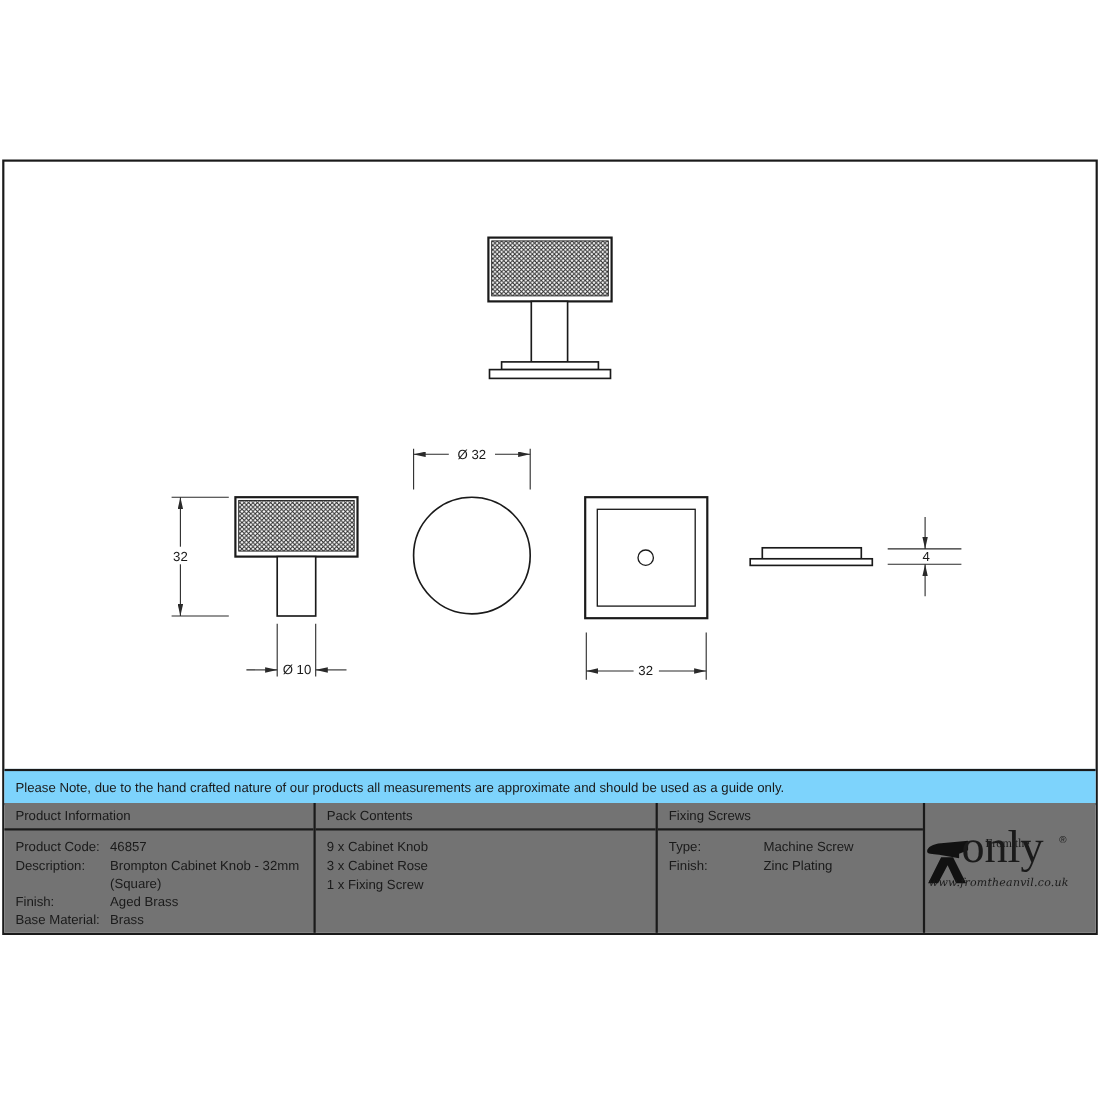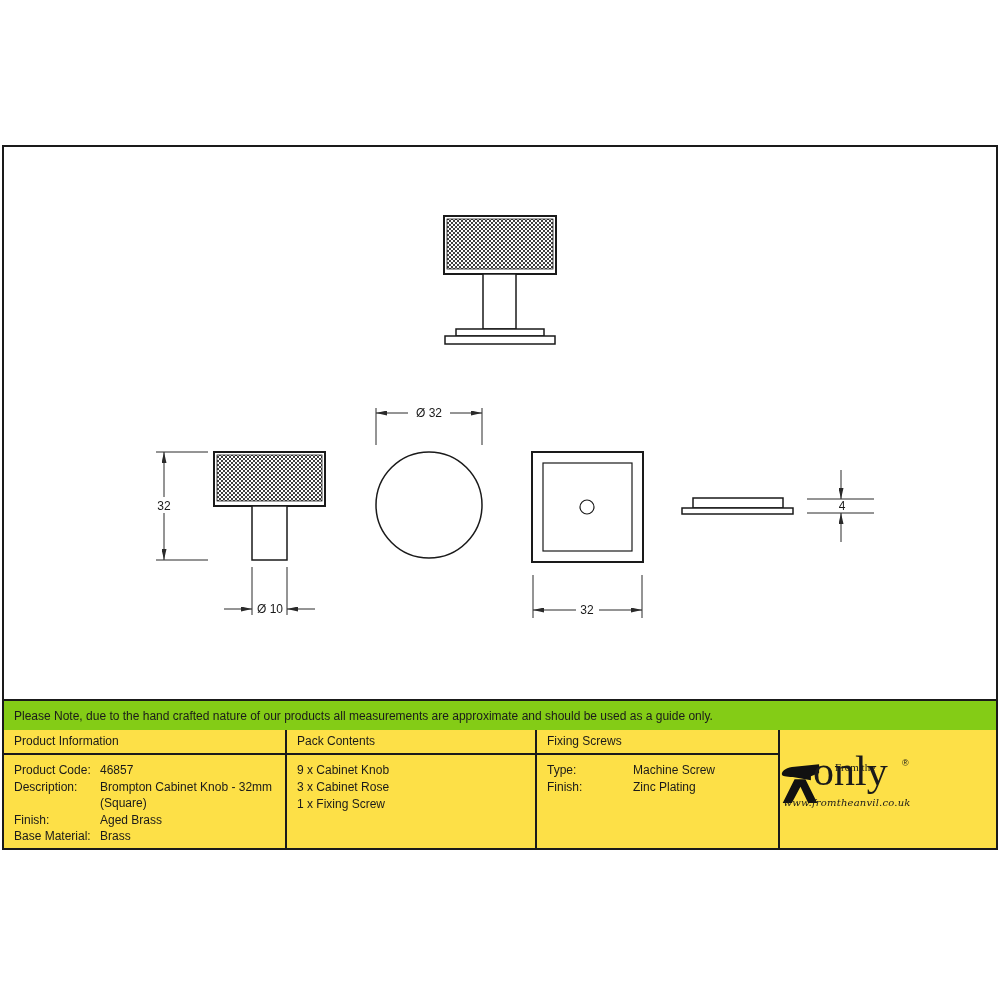--- a/index.html
+++ b/index.html
@@ -6,26 +6,26 @@
   .page{position:relative;width:1000px;height:1000px;background:#ffffff;overflow:hidden;
         font-family:"Liberation Sans",sans-serif;color:#1a1a1a;}
   .frame{position:absolute;left:2px;top:145px;width:996px;height:705px;
          border:2px solid #1a1a1a;box-sizing:border-box;background:#fff;}
   .drawings{position:absolute;left:0;top:0;}
   .dim{stroke:#2a2a2a;stroke-width:1;fill:none;}
   .part{fill:#ffffff;stroke:#1a1a1a;}
   .dim-label{font-family:"Liberation Sans",sans-serif;font-size:12px;fill:#1a1a1a;text-anchor:middle;}
   .note-row{position:absolute;left:0;right:0;top:552px;height:29px;
             border-top:2px solid #1a1a1a;border-bottom:2px solid #1a1a1a;
-            display:flex;align-items:center;padding-left:10px;font-size:12px;background:#84cc16;}
-  .info-table{position:absolute;left:0;right:0;top:583px;bottom:0;display:flex;background:#fde047;}
+            display:flex;align-items:center;padding-left:10px;font-size:12px;background:#7dd3fc;}
+  .info-table{position:absolute;left:0;right:0;top:583px;bottom:0;display:flex;background:#737373;}
   .col{box-sizing:border-box;border-right:2px solid #1a1a1a;font-size:12px;}
   .col:last-child{border-right:none;}
   .col-product{width:283px;}
-  .col-pack{width:250px;}
+  .col-pack{width:311px;}
   .col-fixing{width:243px;}
   .col-logo{flex:1;display:flex;align-items:center;justify-content:flex-start;}
   .col-header{height:23px;line-height:23px;padding-left:10px;border-bottom:2px solid #1a1a1a;}
   .col-body{padding:7px 6px 0 10px;}
   .kv-row{display:flex;line-height:16.5px;}
   .kv-label{width:86px;flex:0 0 86px;}
   .kv-value{flex:1;max-width:178px;}
   .pc-item{line-height:17px;}
   
   .logo{position:relative;width:134px;height:60px;}

